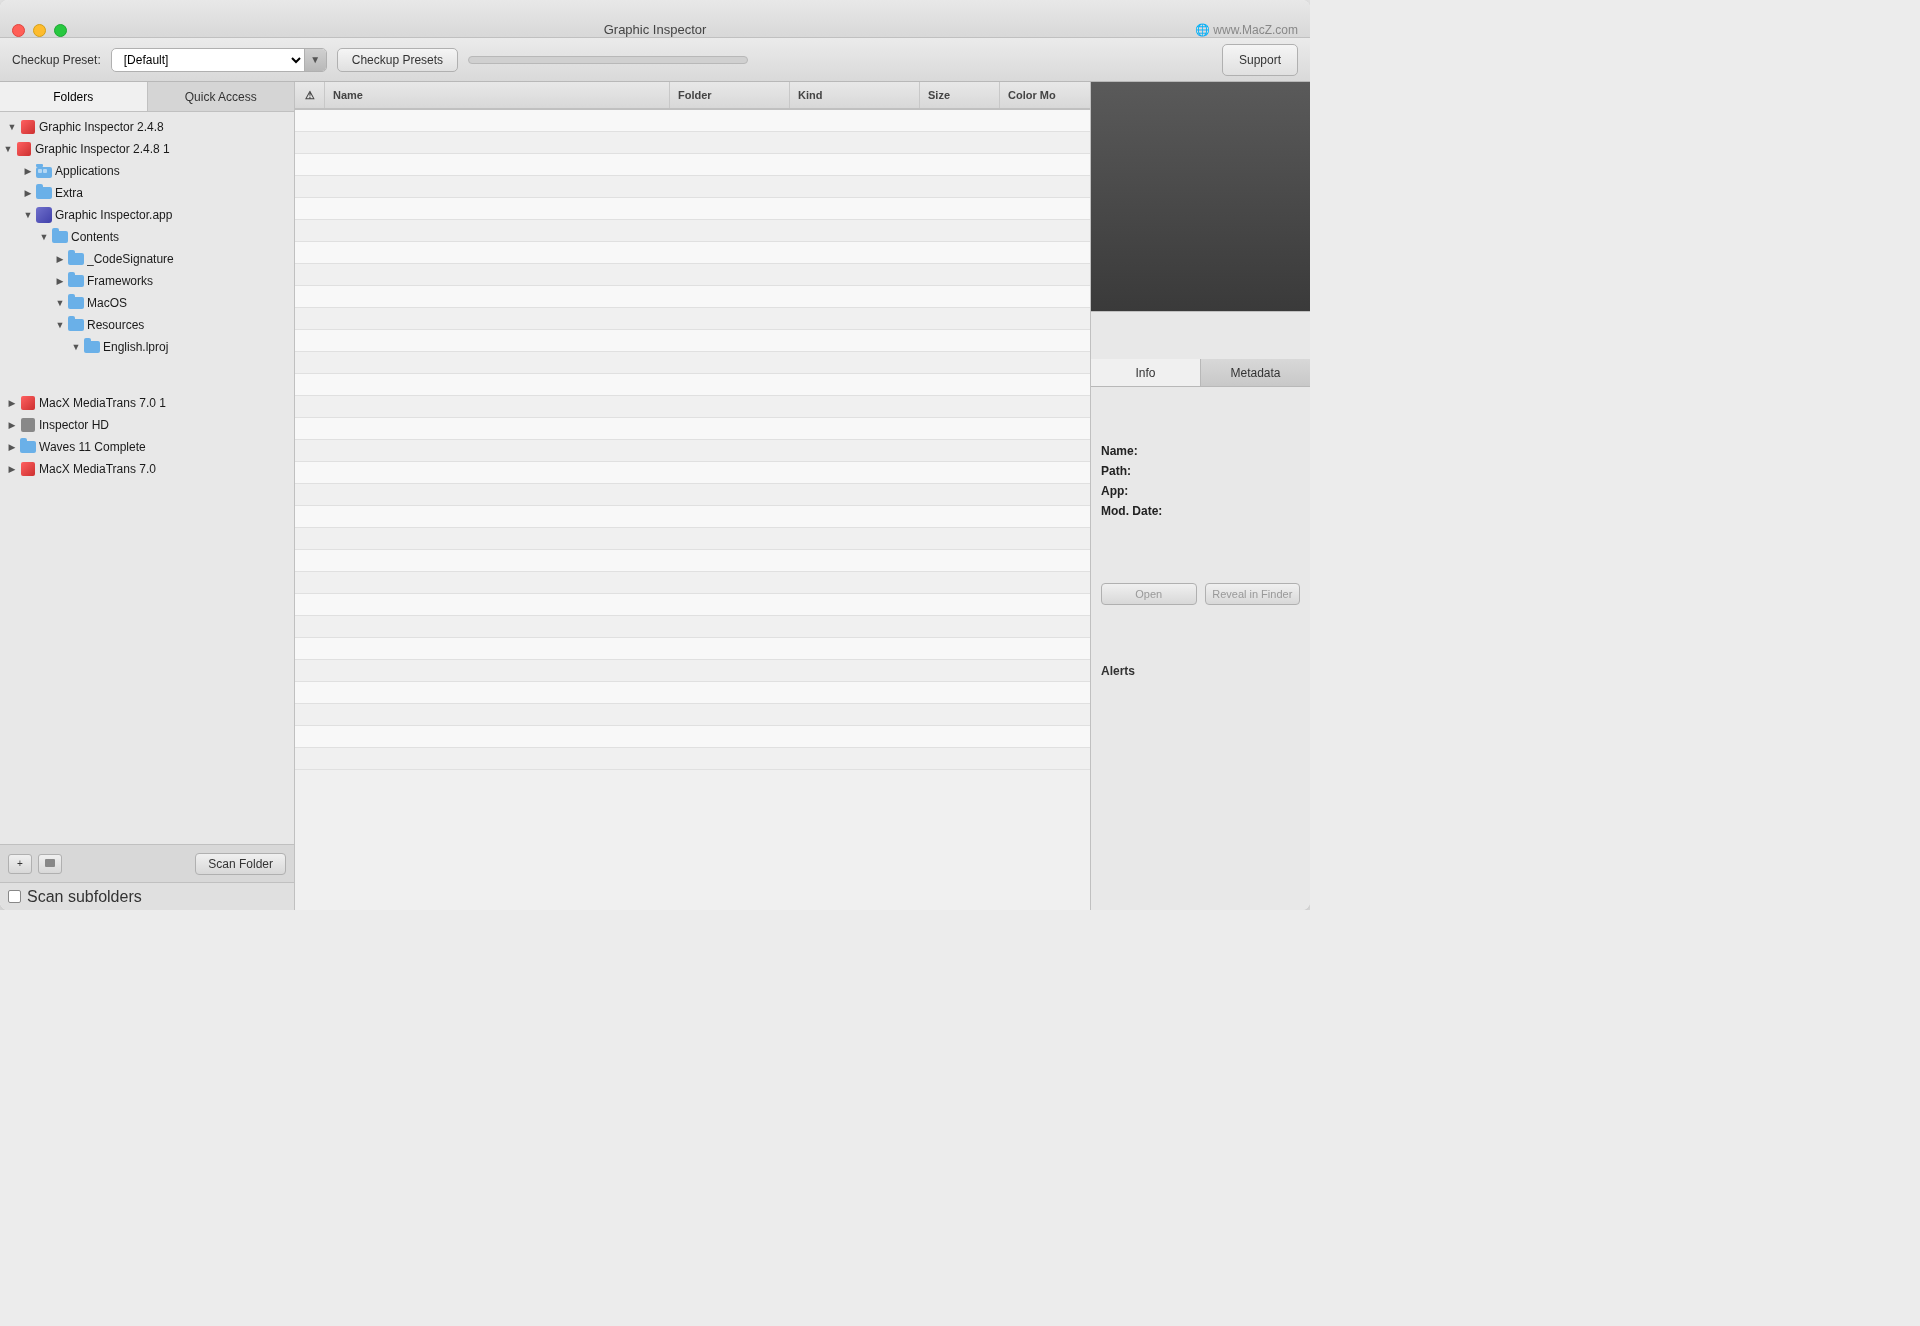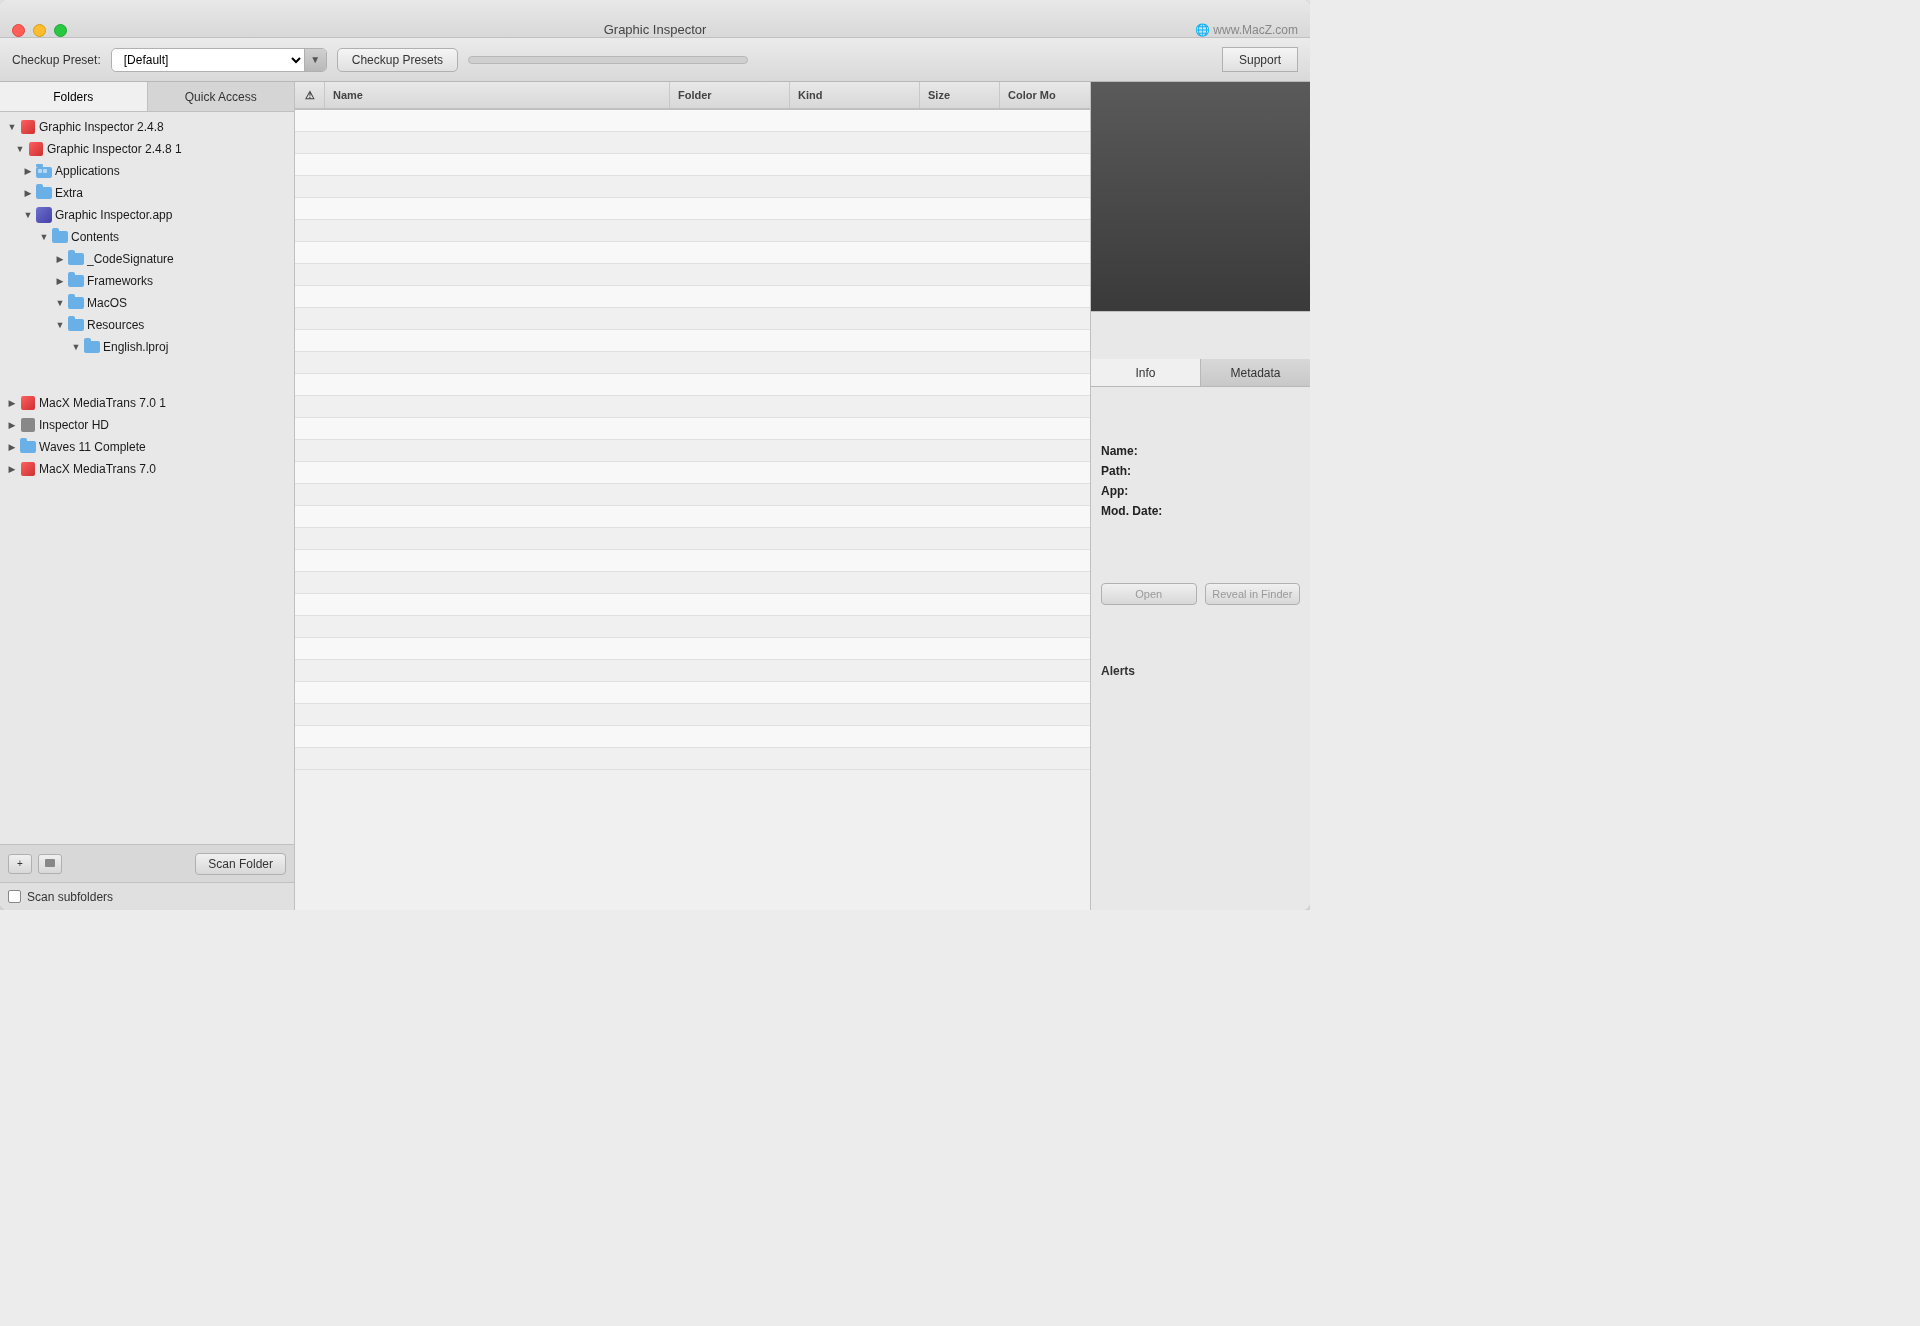--- a/index.html
+++ b/index.html
@@ -120,25 +120,25 @@
     }
     .toolbar-spacer { flex: 1; }
     .progress-bar {
       width: 280px;
       height: 8px;
       background: #d0d0d0;
       border-radius: 4px;
       border: 1px solid #b8b8b8;
     }
     .support-button {
-      height: 25px;
+      height: 32px;
       padding: 0 16px;
       background: linear-gradient(to bottom, #f5f5f5, #e0e0e0);
       border: 1px solid #b0b0b0;
-      border-radius: 0;
+      border-radius: 5px;
       font-size: 12px;
       color: #333;
       cursor: pointer;
     }
 
     
     .main-content {
       display: flex;
       flex: 1;
       overflow: hidden;
@@ -302,21 +302,21 @@
 
     
     .scan-subfolders-row {
       height: 28px;
       border-top: 1px solid #c0c0c0;
       background: #e0e0e0;
       display: flex;
       align-items: center;
       padding: 0 8px;
       gap: 6px;
-      font-size: 12px;
+      font-size: 16px;
       color: #333;
     }
     .checkbox {
       width: 13px;
       height: 13px;
       border: 1px solid #888;
       border-radius: 2px;
       background: white;
       display: flex;
       align-items: center;
@@ -534,21 +534,21 @@
       <div class="tree-view">
 
         <div class="tree-item" style="padding-left: 4px;">
           <div class="tree-toggle open"></div>
           <div class="tree-icon">
               <div class="icon-gi"></div>
             </div>
           <span class="tree-label">Graphic Inspector 2.4.8</span>
         </div>
 
-        <div class="tree-item" style="padding-left: 12px;">
+        <div class="tree-item" style="padding-left: 0;">
           <div class="tree-toggle open"></div>
           <div class="tree-icon">
               <div class="icon-gi"></div>
             </div>
           <span class="tree-label">Graphic Inspector 2.4.8 1</span>
         </div>
 
         <div class="tree-item" style="padding-left: 20px;">
           <div class="tree-toggle closed"></div>
           <div class="tree-icon">

